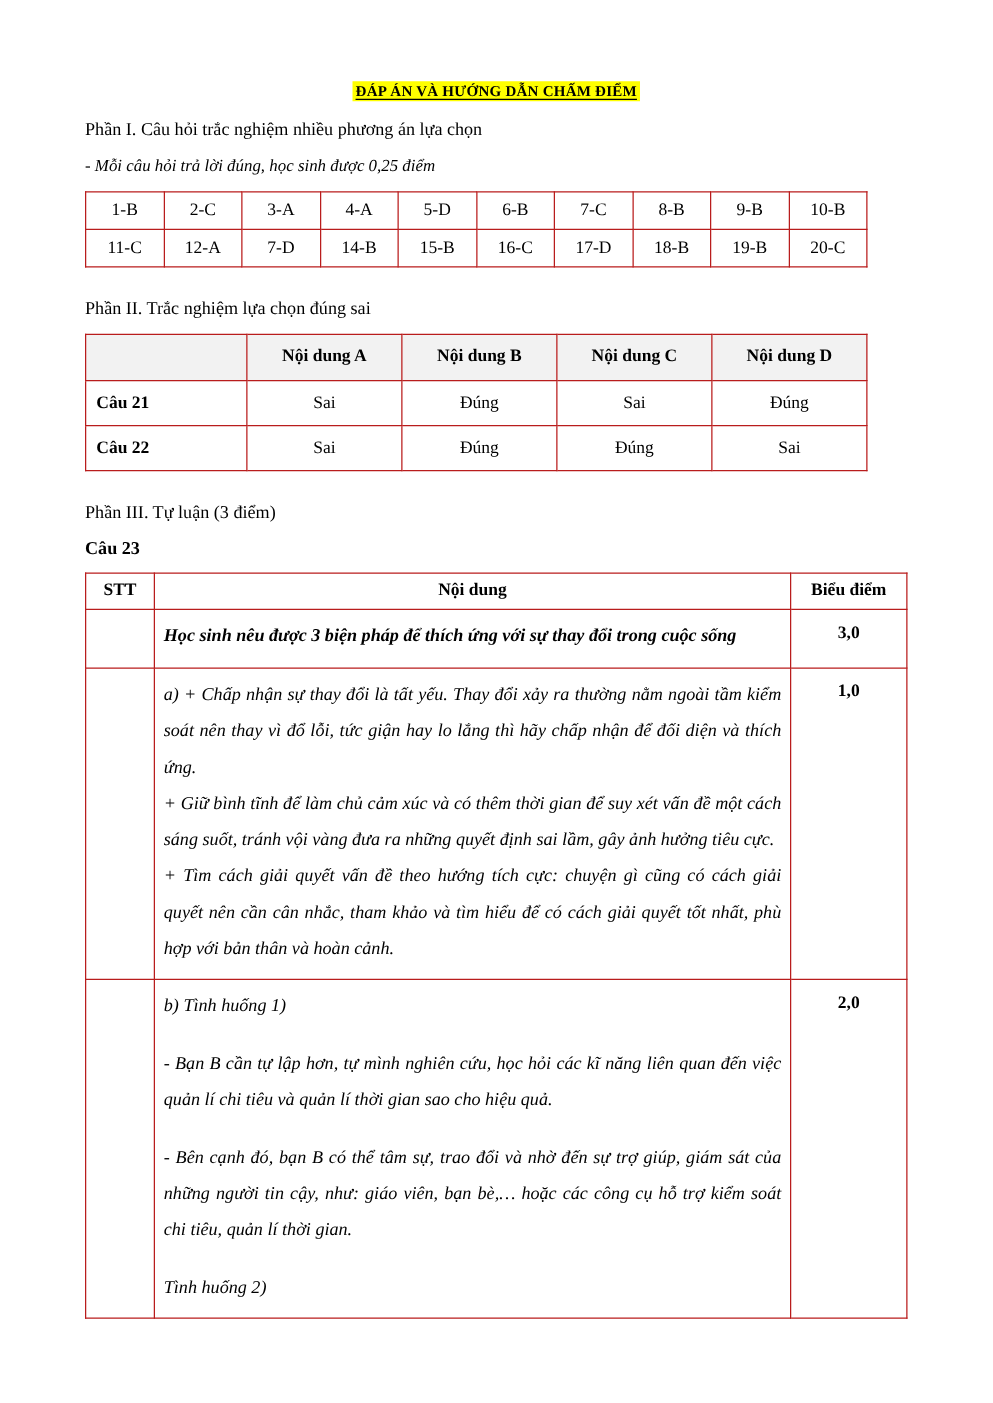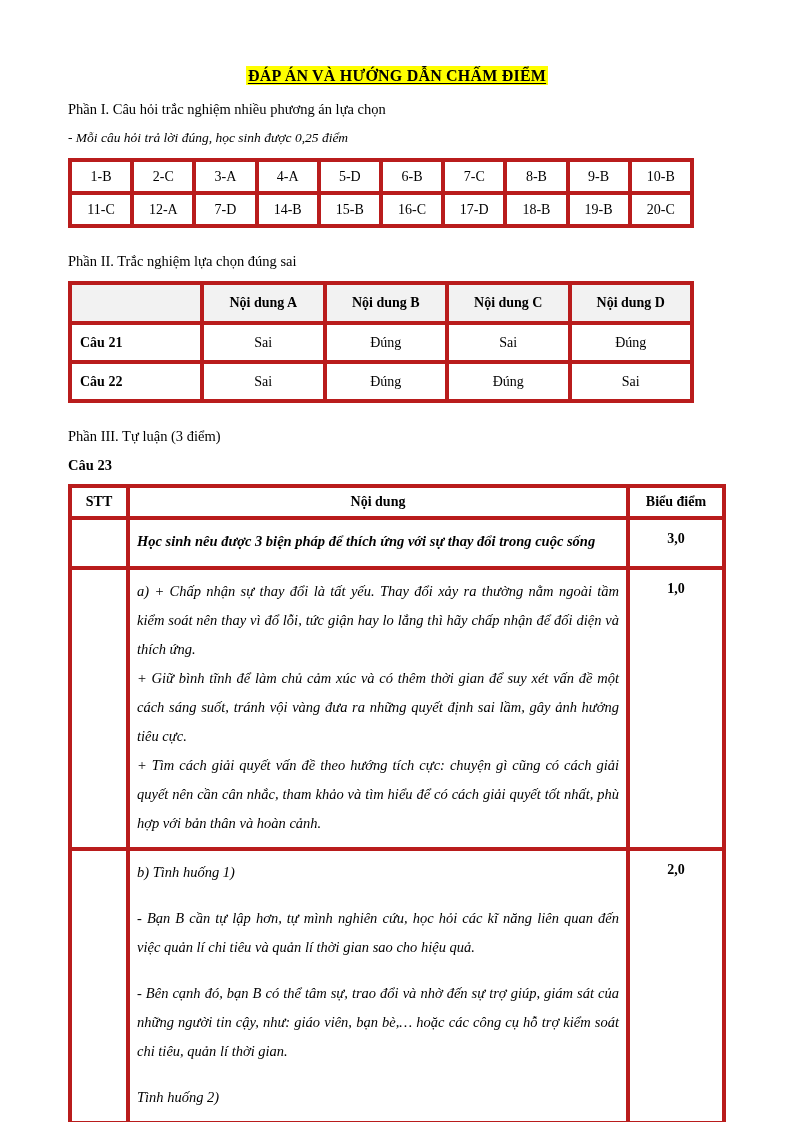--- a/index.html
+++ b/index.html
@@ -17,21 +17,21 @@
     height: 1122px;
     background: #ffffff;
     box-sizing: border-box;
     padding: 66px 68px 0 68px;
     overflow: hidden;
   }
 
   
   .doc-title {
     text-align: center;
-    font-size: 16px;
+    font-size: 12px;
     font-weight: bold;
     letter-spacing: 0.2px;
     margin: 0 0 14px 0;
     line-height: 1.25;
   }
   .doc-title .hl {
     background: #FFFF00;
     padding: 1px 2px 1px 2px;
     text-decoration: underline;
     text-underline-offset: 2px;
@@ -58,21 +58,21 @@
   }
   .spacer-24 { height: 24px; }
 
   
   table {
     border-collapse: collapse;
     width: 626px;
     table-layout: fixed;
   }
   table td, table th {
-    border: 4px solid #b91c1c;
+    border: 1px solid #b91c1c;
     font-weight: normal;
     font-size: 14px;
     vertical-align: middle;
   }
 
   
   .answer-table td {
     height: 25px;
     text-align: center;
     font-size: 14px;

